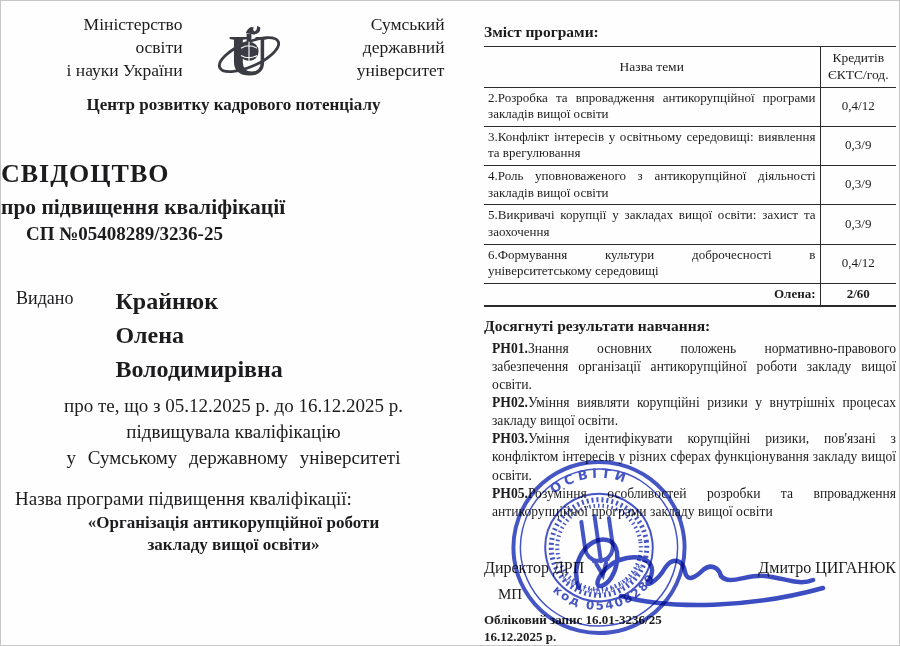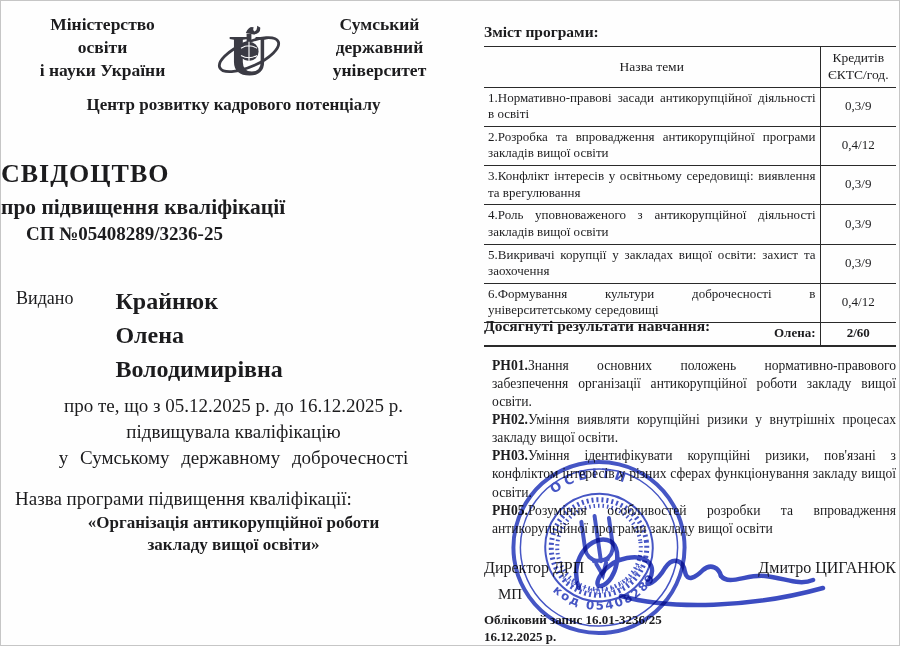--- a/index.html
+++ b/index.html
@@ -8,21 +8,21 @@
   .page {
     position:relative; width:900px; height:646px; margin:0 auto;
     background:#fefefe; border:1px solid #c6c6c6; overflow:hidden;
     font-family:"Liberation Serif", serif; color:var(--ink);
   }
   .pre { white-space:pre-line; }
 
   
   .left-col { position:absolute; left:0; top:0; width:465px; height:100%; }
   .org-header { position:absolute; top:12px; left:0; width:465px; display:flex; justify-content:center; align-items:flex-start; gap:26px; }
-  .org-name { font-weight:bold; font-size:17.5px; line-height:1.32; text-align:center; width:160px; }
+  .org-name { font-weight:normal; font-size:17.5px; line-height:1.32; text-align:right; width:160px; }
   .org-name.right { width:130px; }
   .logo-box { width:80px; height:80px; flex:0 0 auto; }
   .center-name { position:absolute; top:94px; left:0; width:465px; text-align:center; font-weight:bold; font-size:17px; }
 
   .cert-title-block { position:absolute; top:158px; left:0; width:465px; text-align:left; }
   .cert-title { font-weight:bold; font-size:26px; letter-spacing:1px; }
   .cert-subtitle { font-weight:bold; font-size:21.5px; margin-top:6px; }
   .cert-number { font-weight:bold; font-size:19px; margin-top:3px;padding-left:25px; }
 
   .issued-row { position:absolute; top:283px; left:15px; display:flex; gap:42px; }
@@ -41,21 +41,21 @@
   .program-table td, .program-table th { border-top:1.6px solid #2a2a2a; padding:2px 4px 3px 4px; vertical-align:middle; }
   .program-table .last-row td { border-bottom:2px solid #2a2a2a; }
   .topic-cell { text-align:justify; padding-right:10px; }
   .credit-cell { border-left:1.6px solid #2a2a2a !important; width:76px; text-align:center; }
   .head-topic { text-align:center; font-weight:normal; font-size:13.5px; }
   .head-credit { font-weight:normal; font-size:13.5px; }
   .total-label { text-align:right; font-weight:bold; padding-right:10px; }
   .total-value { font-weight:bold; }
 
   .results-block { position:absolute; top:316px; left:0; width:412px; }
-  .results-title { font-weight:bold; font-size:15.5px; margin-bottom:22px; }
+  .results-title { font-weight:bold; font-size:15.5px; margin-bottom:5px; }
   .result-item { font-size:13.6px; line-height:1.33; text-align:justify; margin-left:8px; }
   .result-code { font-weight:bold; }
 
   .sign-block { position:absolute; top:558px; left:0; width:412px; }
   .director-row { display:flex; justify-content:space-between; font-size:16px; }
   .mp { margin:9px 0 0 14px; font-size:15px; }
   .record-line { margin-top:9px; font-weight:bold; font-size:13px; }
   .date-line { font-weight:bold; font-size:13px; margin-top:1px; }
 
   
@@ -101,44 +101,40 @@
     <div class="issued-row">
       <div class="issued-label">Видано</div>
       <div class="holder-name pre">Крайнюк
 Олена
 Володимирівна</div>
     </div>
 
     <div class="period-block">
       <div>про те, що з 05.12.2025 р. до 16.12.2025 р.</div>
       <div>підвищувала кваліфікацію</div>
-      <div class="wide-words">у Сумському державному доброчесності</div>
+      <div class="wide-words">у Сумському державному університеті</div>
     </div>
 
     <div class="program-label">Назва програми підвищення кваліфікації:</div>
     <div class="program-name">
       <div>«Організація антикорупційної роботи</div>
       <div>закладу вищої освіти»</div>
     </div>
   </div>
 
   <div class="right-col">
 
     <div class="content-title">Зміст програми:</div>
 
     <table class="program-table">
       <tbody>
           <tr>
         <th class="head-topic">Назва теми</th>
         <th class="head-credit credit-cell pre">Кредитів
 ЄКТС/год.</th>
-      </tr>
-      <tr>
-        <td class="topic-cell">1.Нормативно-правові засади антикорупційної діяльності в освіті</td>
-        <td class="credit-cell">0,3/9</td>
       </tr>
       <tr>
         <td class="topic-cell">2.Розробка та впровадження антикорупційної програми закладів вищої освіти</td>
         <td class="credit-cell">0,4/12</td>
       </tr>
       <tr>
         <td class="topic-cell">3.Конфлікт інтересів у освітньому середовищі: виявлення та врегулювання</td>
         <td class="credit-cell">0,3/9</td>
       </tr>
       <tr>

